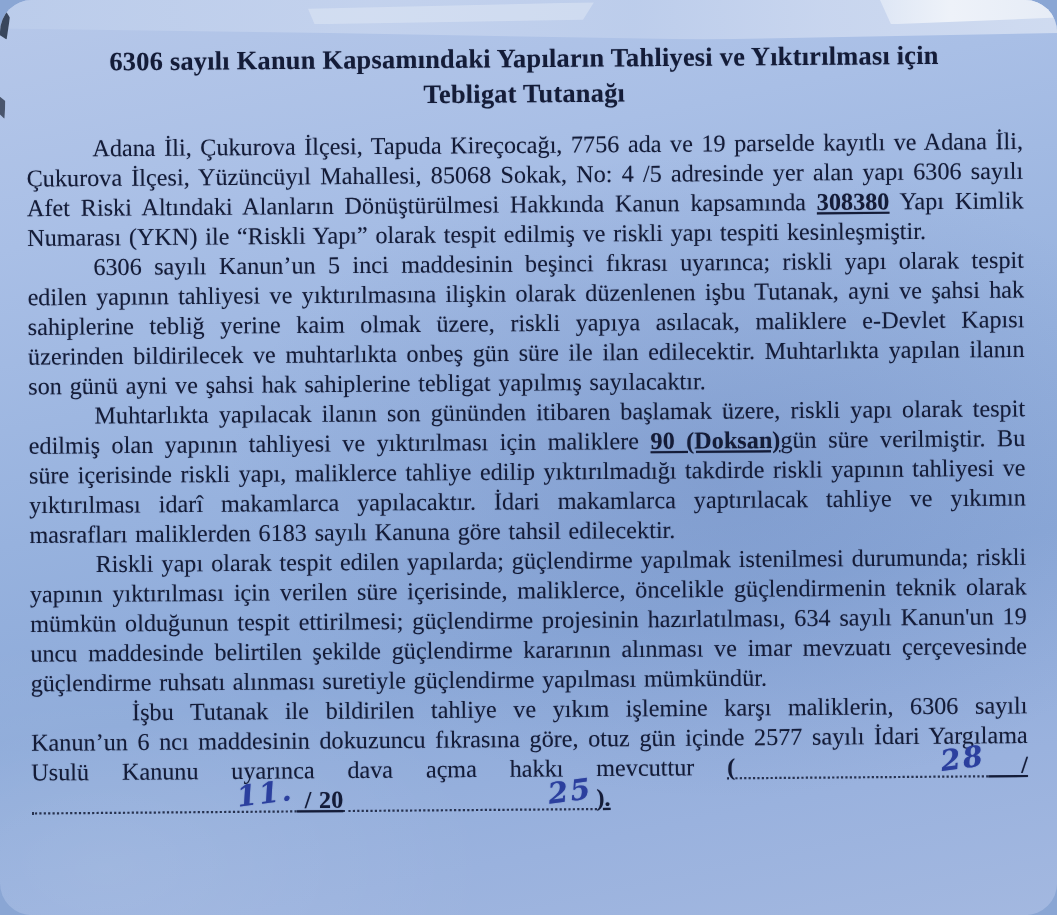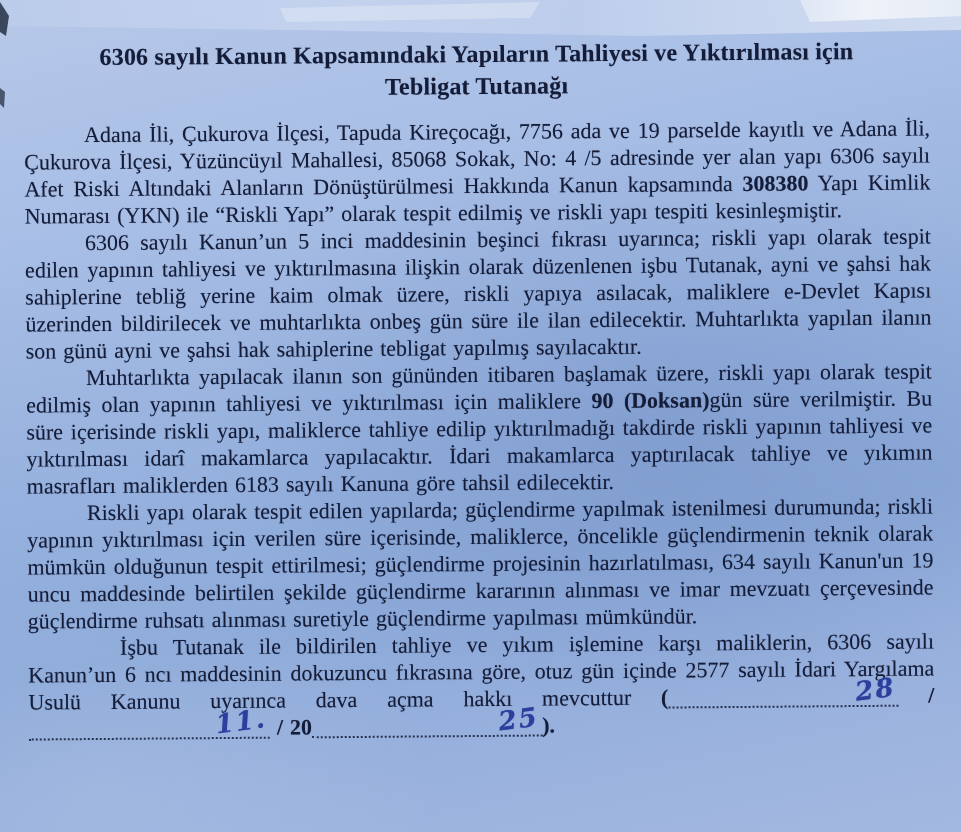--- a/index.html
+++ b/index.html
@@ -12,20 +12,21 @@
     width:961px;height:832px;overflow:hidden;
     font-family:"Liberation Serif", serif;
     background:#8aa6d4;
   }
   .sheet{
     position:relative;width:961px;height:832px;overflow:hidden;
     background:
       radial-gradient(ellipse 640px 420px at 68% 52%, rgba(70,100,165,0.22), rgba(70,100,165,0) 70%),
       radial-gradient(ellipse 500px 300px at 10% 95%, rgba(255,255,255,0.10), rgba(255,255,255,0) 70%),
       linear-gradient(168deg,#b7c8e9 0%,#a9bfe6 22%,#97b2de 48%,#8daad9 66%,#9ab2de 85%,#a3b8e0 100%);
+    border-radius: 29px;
   }
   .tape-strip{
     position:absolute;left:0;top:0;width:961px;height:38px;
     background:linear-gradient(92deg,#bccdeb 0%,#c6d4ee 35%,#bfcfec 60%,#cdd9f0 78%,#d6e0f2 100%);
     clip-path:polygon(0 0,961px 0,961px 30px,640px 36px,300px 30px,0 26px);
     opacity:.85;
   }
   .tape-highlight{
     position:absolute;left:800px;top:0;width:161px;height:22px;
     background:linear-gradient(90deg,rgba(238,243,250,0.55),#eef2f9 40%,#e6ecf6);
@@ -55,21 +56,21 @@
   .title{
     text-align:center;font-weight:bold;font-size:24px;line-height:32px;
     letter-spacing:0.2px;margin:0 0 14px 0;
   }
   .body-text{margin-top:16px;}
   .para{
     margin:0;font-size:22px;line-height:27px;text-align:justify;
     text-indent:60px;word-spacing:1.5px;
   }
   .para.deep{text-indent:92px;}
-  .b{font-weight:bold;}
+  .b{font-weight:bold;text-decoration:underline;}
   .blank{
     display:inline-block;position:relative;padding:0 3px;
     border-bottom:2px dotted rgba(19,27,54,0.85);
     line-height:18px;vertical-align:baseline;
   }
   .hand{
     display:inline-block;
     font-family:"DejaVu Serif", serif;
     font-style:italic;font-weight:bold;
     color:var(--pen);font-size:26px;letter-spacing:2px;

